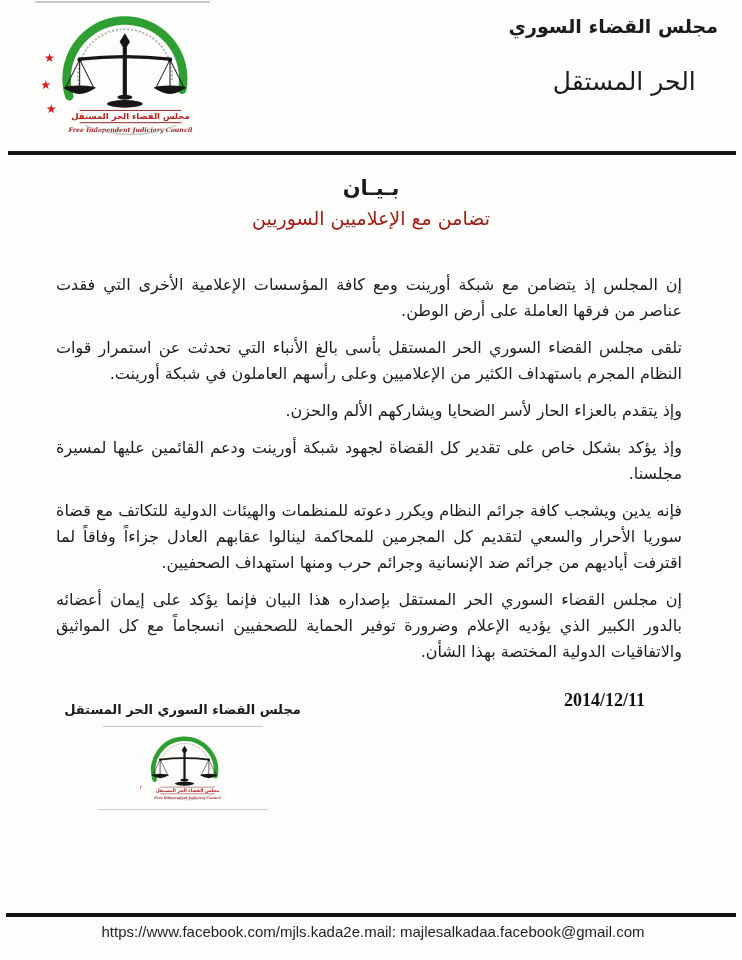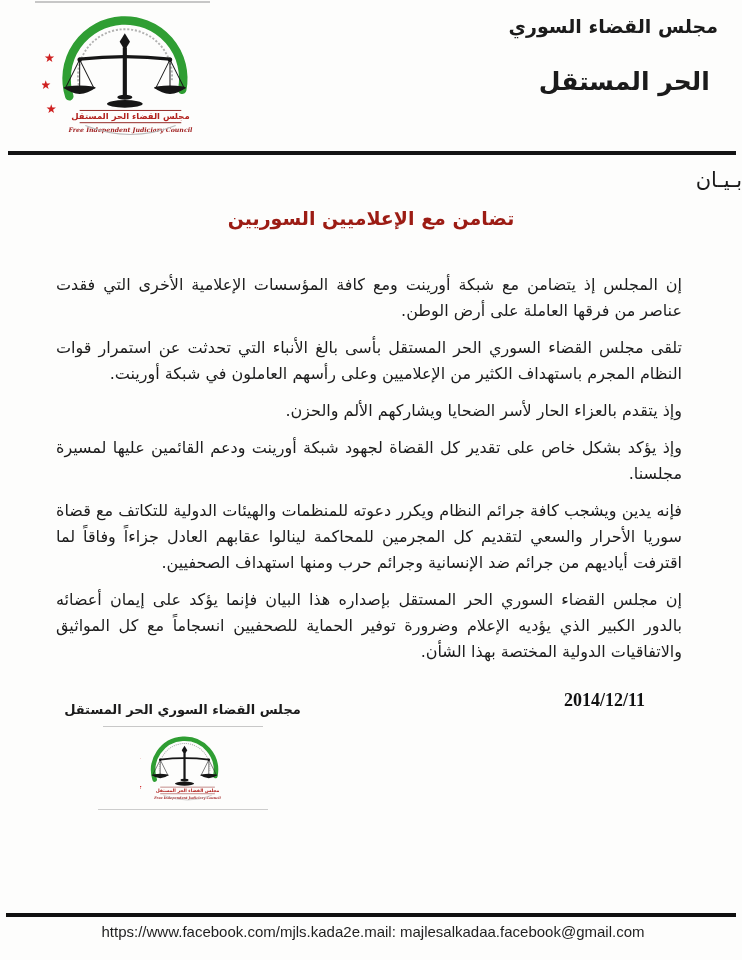--- a/index.html
+++ b/index.html
@@ -9,29 +9,29 @@
     font-family:"DejaVu Sans",sans-serif;color:#1b1b1b;
   }
   
   .scan-artifact{position:absolute;top:1px;left:35px;width:175px;height:2px;background:#9a9a9a;opacity:.55;}
 
   
   .logo-box-top{position:absolute;top:6px;left:42px;width:160px;height:142px;}
   .logo-svg{display:block;width:100%;height:auto;}
   .header-right{position:absolute;top:16px;right:24px;text-align:right;direction:rtl;}
   .org-line1{font-size:19px;font-weight:bold;line-height:1.1;}
-  .org-line2{font-size:25px;font-weight:bold;margin-top:30px;margin-left:0;padding-left:22px;text-align:center;}
+  .org-line2{font-size:25px;font-weight:normal;margin-top:30px;margin-left:0;padding-left:22px;text-align:center;}
 
   .rule-top{position:absolute;top:151px;left:8px;right:6px;height:4px;background:#141414;}
 
   
-  .stmt-title{position:absolute;top:168px;left:0;width:100%;text-align:right;
-    font-size:21px;font-weight:normal;letter-spacing:1px;}
+  .stmt-title{position:absolute;top:176px;left:0;width:100%;text-align:center;
+    font-size:21px;font-weight:bold;letter-spacing:1px;}
   .stmt-subtitle{position:absolute;top:207px;left:0;width:100%;text-align:center;
-    font-size:19px;font-weight:bold;direction:rtl;}
+    font-size:19px;font-weight:normal;direction:rtl;}
 
   
   .body-text{position:absolute;top:272px;left:56px;right:60px;
     direction:rtl;text-align:justify;text-align-last:right;
     font-size:16px;line-height:26px;color:#1c1c1c;}
   .body-text p{margin:0 0 11px 0;}
 
   
   .doc-date{position:absolute;top:690px;right:97px;direction:ltr;
     font-family:"Liberation Serif",serif;font-weight:bold;font-size:18px;color:#111;margin-left:16px;}

